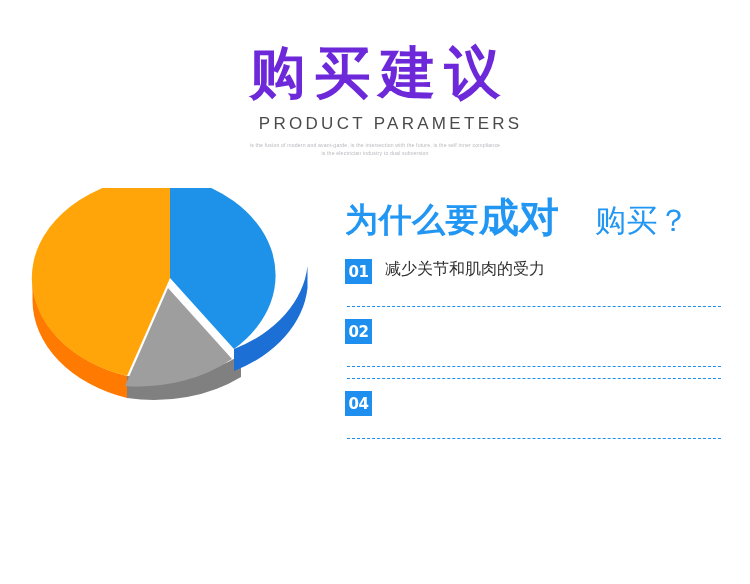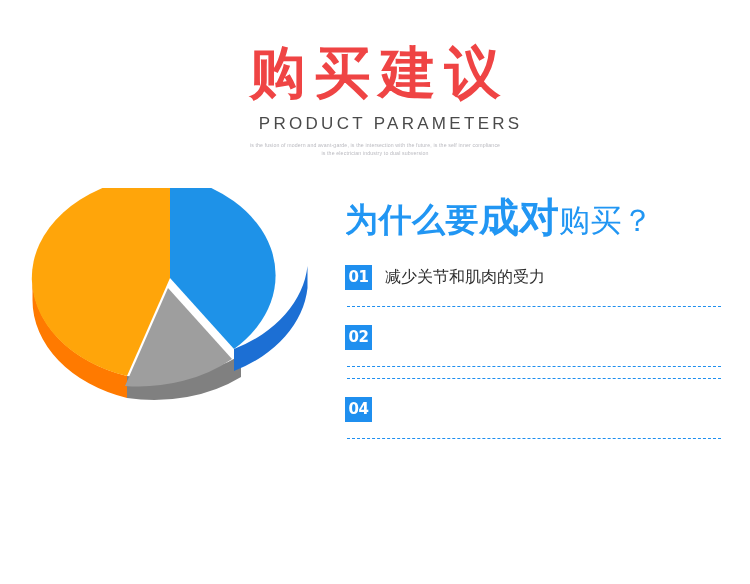--- a/index.html
+++ b/index.html
@@ -22,21 +22,21 @@
     top: 0; left: 0;
     width: 750px;
     text-align: center;
   }
   .header-title {
     margin-top: 42px;
     font-size: 56px;
     line-height: 62px;
     font-weight: 700;
     letter-spacing: 9px;
-    color: #ef4444;
+    color: #6d28d9;
     font-family: "DejaVu Sans", "Liberation Sans", sans-serif;
     text-indent: 9px;
   }
   .header-sub {
     margin-top: 10px;
     font-size: 17px;
     line-height: 20px;
     letter-spacing: 3.3px;
     color: #4a4a4a;
     text-indent: 3.3px;
@@ -101,27 +101,28 @@
   }
   .reasons-title .emph {
     font-size: 40px;
     font-weight: 700;
     letter-spacing: 0;
     margin-top: 41px;
   }
   .reasons-title .tail {
     font-weight: 400;
     font-size: 31px;
+    margin-left: 36px;
   }
   .reason-list {
     margin-top: 18px;
   }
   .reason-item {
     display: flex;
-    align-items: center;
+    align-items: flex-start;
     height: 36px;
     margin-top: 12px;
   }
   .reason-badge {
     width: 27px;
     height: 25px;
     background: #1f8fef;
     color: #ffffff;
     font-size: 15px;
     font-weight: 700;

